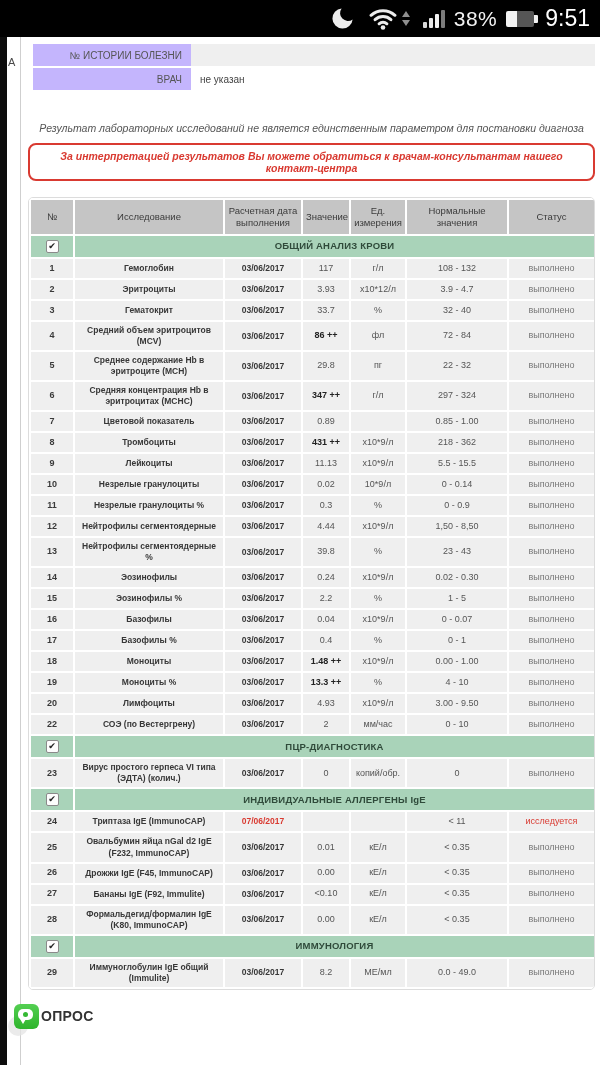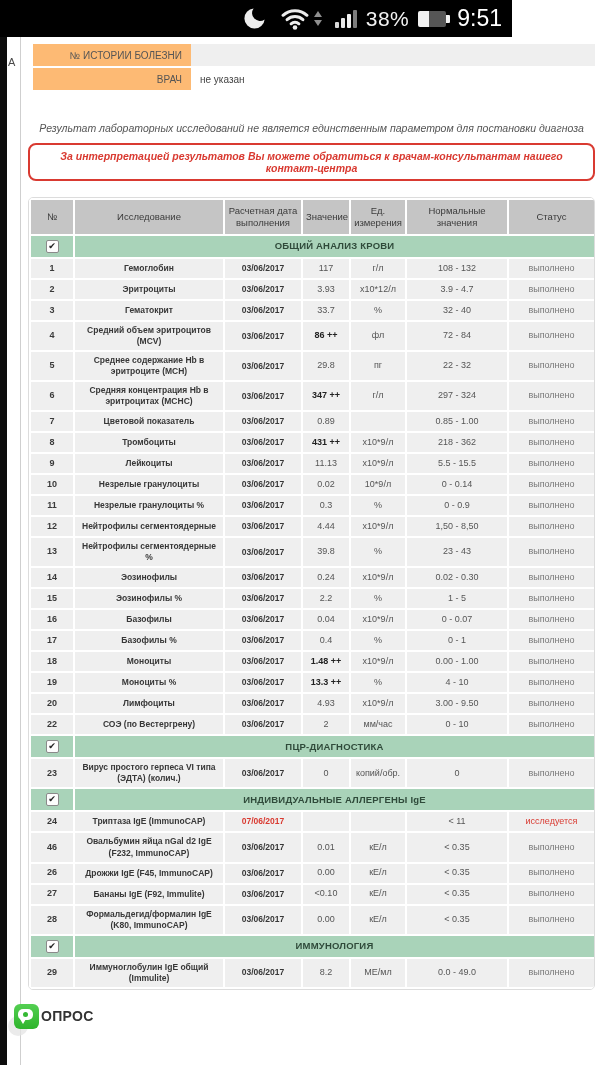--- a/index.html
+++ b/index.html
@@ -2,21 +2,21 @@
 <html><head>
 <meta charset="utf-8">
 <style>
   html,body{margin:0;padding:0}
   body{
     width:600px;height:1065px;position:relative;overflow:hidden;
     background:#ffffff;font-family:"Liberation Sans",sans-serif;
   }
   
   .statusbar{
-    position:absolute;left:0;top:0;width:512px;height:37px;background:#000;
+    position:absolute;left:0;top:0;width:600px;height:37px;background:#000;
     display:flex;align-items:center;justify-content:flex-end;gap:9px;padding-right:10px;box-sizing:border-box;
   }
   .moon{width:27px;height:27px}
   .wifi{width:28px;height:23px;margin-left:4px}
   .updown{display:flex;flex-direction:column;gap:3px;margin-left:-4px}
   .tri-up{width:0;height:0;border-left:4px solid transparent;border-right:4px solid transparent;border-bottom:6px solid #8f8f8f}
   .tri-down{width:0;height:0;border-left:4px solid transparent;border-right:4px solid transparent;border-top:6px solid #8f8f8f}
   .bars{display:flex;align-items:flex-end;gap:2px;height:18px;margin-left:4px}
   .bars i{display:block;width:4px;border-radius:1px}
   .b1{height:6px;background:#d9d9d9}
@@ -32,21 +32,21 @@
   
   .left-strip{position:absolute;left:0;top:37px;width:7px;height:1028px;background:#0d0d0d}
   .left-line{position:absolute;left:20px;top:37px;width:1px;height:1028px;background:#cfcfcf}
   .left-fragment{position:absolute;left:8px;top:56px;font-size:11px;color:#4a4a4a}
 
   .content{position:absolute;left:28px;top:37px;width:567px}
 
   
   .pform{margin:7px 0 0 5px}
   .pform-row{display:flex;height:22px;margin-bottom:2px;align-items:stretch}
-  .pform-label{width:158px;background:#fdba74;color:#555;font-size:10px;
+  .pform-label{width:158px;background:#c4b5fd;color:#555;font-size:10px;
     display:flex;align-items:center;justify-content:flex-end;padding-right:9px;box-sizing:border-box}
   .pform-value{flex:1;font-size:10px;color:#444;display:flex;align-items:center;padding-left:9px}
   .pform-row.striped .pform-value{background:#efefef}
 
   
   .note{margin-top:32px;text-align:center;font-size:10.5px;font-style:italic;color:#555}
   .warnbox{margin-top:9px;border:2px solid #d93a31;border-radius:8px;padding:5px 14px;
     text-align:center;font-size:10.5px;font-style:italic;font-weight:700;color:#d93a31}
 
   
@@ -367,21 +367,21 @@
           <tr class="data-row">
             <td class="cell c-num">24</td>
             <td class="cell c-name">Триптаза IgE (ImmunoCAP)</td>
             <td class="cell c-date red">07/06/2017</td>
             <td class="cell c-value"></td>
             <td class="cell c-unit"></td>
             <td class="cell c-normal">&lt; 11</td>
             <td class="cell c-status red">исследуется</td>
           </tr>
           <tr class="data-row">
-            <td class="cell c-num">46</td>
+            <td class="cell c-num">25</td>
             <td class="cell c-name">Овальбумин яйца nGal d2 IgE (F232, ImmunoCAP)</td>
             <td class="cell c-date">03/06/2017</td>
             <td class="cell c-value">0.01</td>
             <td class="cell c-unit">кЕ/л</td>
             <td class="cell c-normal">&lt; 0.35</td>
             <td class="cell c-status">выполнено</td>
           </tr>
           <tr class="data-row">
             <td class="cell c-num">26</td>
             <td class="cell c-name">Дрожжи IgE (F45, ImmunoCAP)</td>

